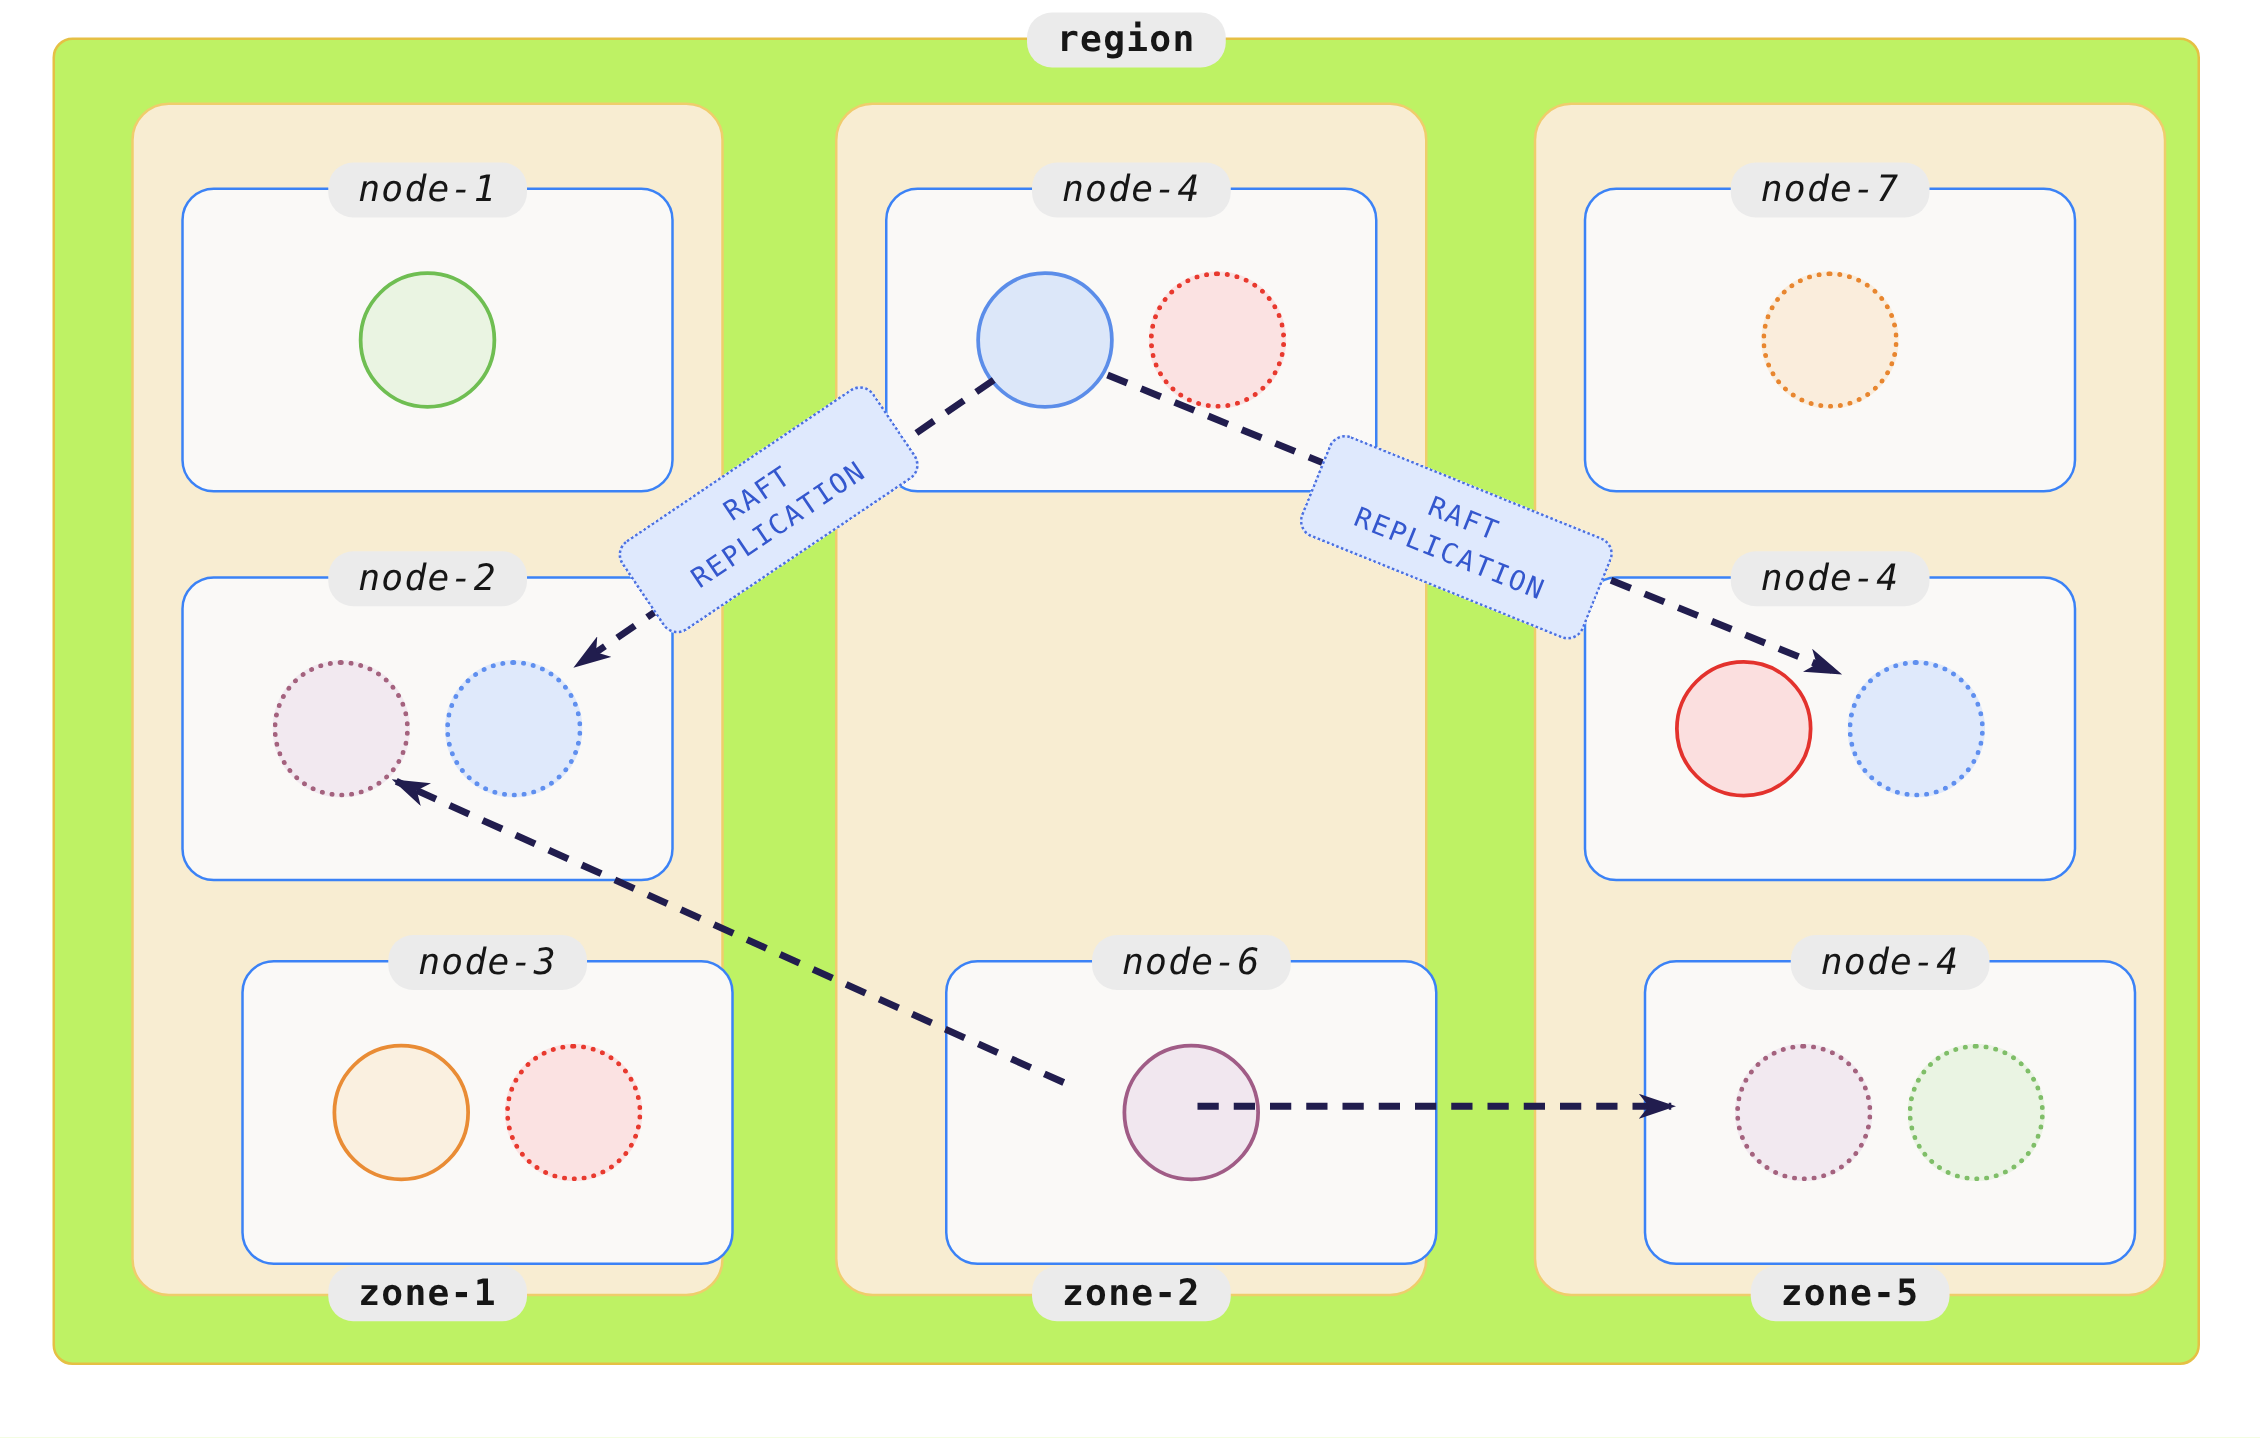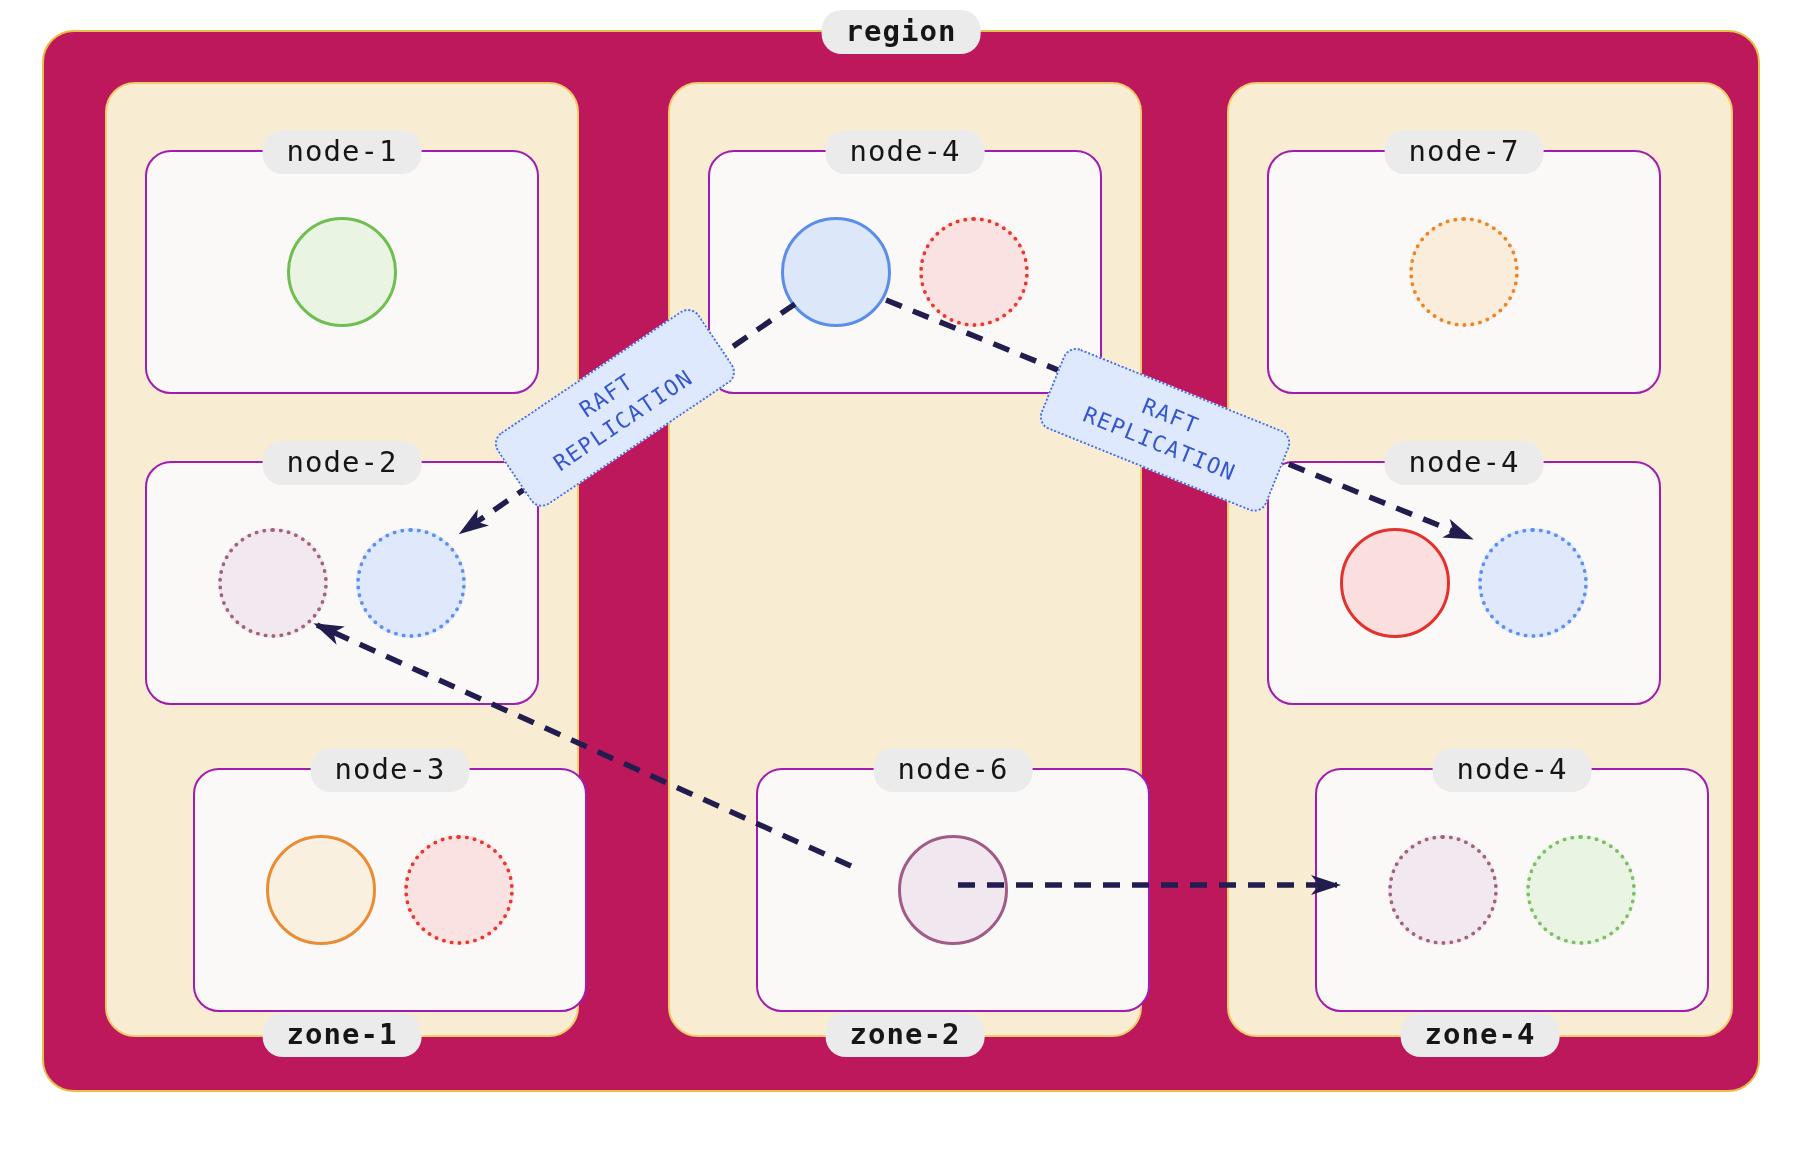--- a/index.html
+++ b/index.html
@@ -2,30 +2,30 @@
 <html><head>
 <meta charset="utf-8">
 <style>
   html,body{margin:0;padding:0;background:#ffffff;}
   .canvas{
     position:relative; width:1808px; height:1150px; background:#ffffff;
     font-family:"DejaVu Sans Mono","Liberation Mono",monospace; overflow:hidden;
   }
   .region{
     position:absolute; left:42px; top:30px; width:1714px; height:1058px;
-    background:#be185d; border:2.5px solid #E5C044; border-radius:32px;
+    background:#bef264; border:2.5px solid #E5C044; border-radius:16px;
   }
   .zone{
     position:absolute; top:50px; width:470px; height:951px;
     background:#F8EDD2; border:2px solid #EFCD6C; border-radius:30px;
   }
   .zone1{left:61px;} .zone2{left:624px;} .zone3{left:1183px;padding-left:32px;}
   .node{
     position:absolute; left:38px; width:390px; height:240px;
-    background:#FAF9F7; border:2px solid #a21caf; border-radius:26px;
+    background:#FAF9F7; border:2px solid #3b82f6; border-radius:26px;font-style:italic;
   }
   .row1{top:66px;} .row2{top:377px;} .row3{top:684px;margin-left:48px;}
   .pill{
     position:absolute; left:50%; transform:translateX(-50%);
     background:#EBEBEB; color:#161616; border-radius:20px;
     padding:3px 24px; font-size:29px; line-height:1.3; white-space:nowrap; z-index:3;
   }
   .node-pill{top:-22px; letter-spacing:1px;}
   .zone-pill{bottom:-22px; font-weight:bold; letter-spacing:1px;}
   .region-pill{top:-22px; font-weight:bold; letter-spacing:1px;}
@@ -118,21 +118,21 @@
             <span class="circle blue-dotted"></span>
           </div>
       </div>
       <div class="node row3">
         <div class="pill node-pill">node-4</div>
         <div class="node-body">
             <span class="circle purple-dotted"></span>
             <span class="circle green-dotted"></span>
           </div>
       </div>
-      <div class="pill zone-pill">zone-4</div>
+      <div class="pill zone-pill">zone-5</div>
     </div>
   </div>
 
   <svg class="arrows" viewBox="0 0 1808 1150">
     <defs>
       <marker id="arrowhead" viewBox="0 0 30 20" refX="26" refY="10" markerWidth="30" markerHeight="20" markerUnits="userSpaceOnUse" orient="auto">
         <path d="M0,0 L30,10 L0,20 L8,10 Z" fill="#211D4E"></path>
       </marker>
     </defs>
     <line x1="795" y1="304" x2="462" y2="532" marker-end="url(#arrowhead)"></line>

